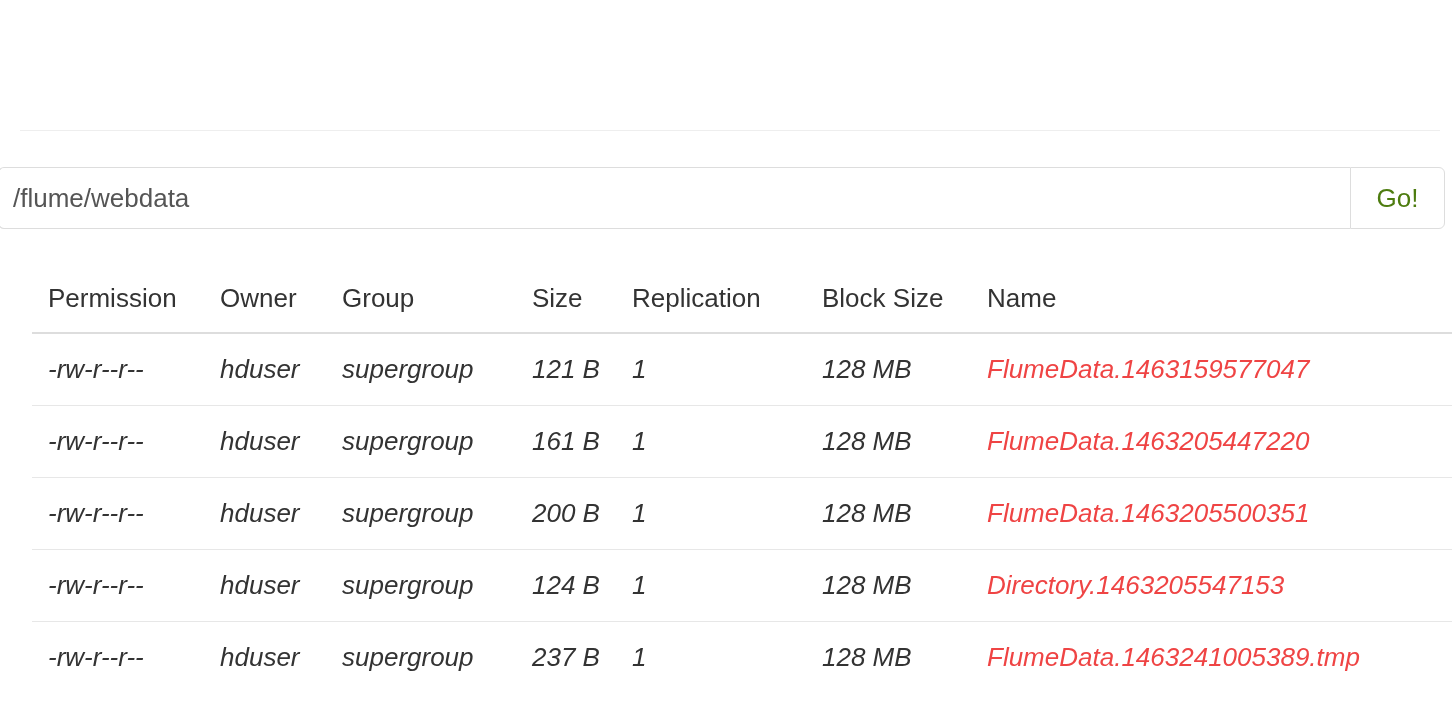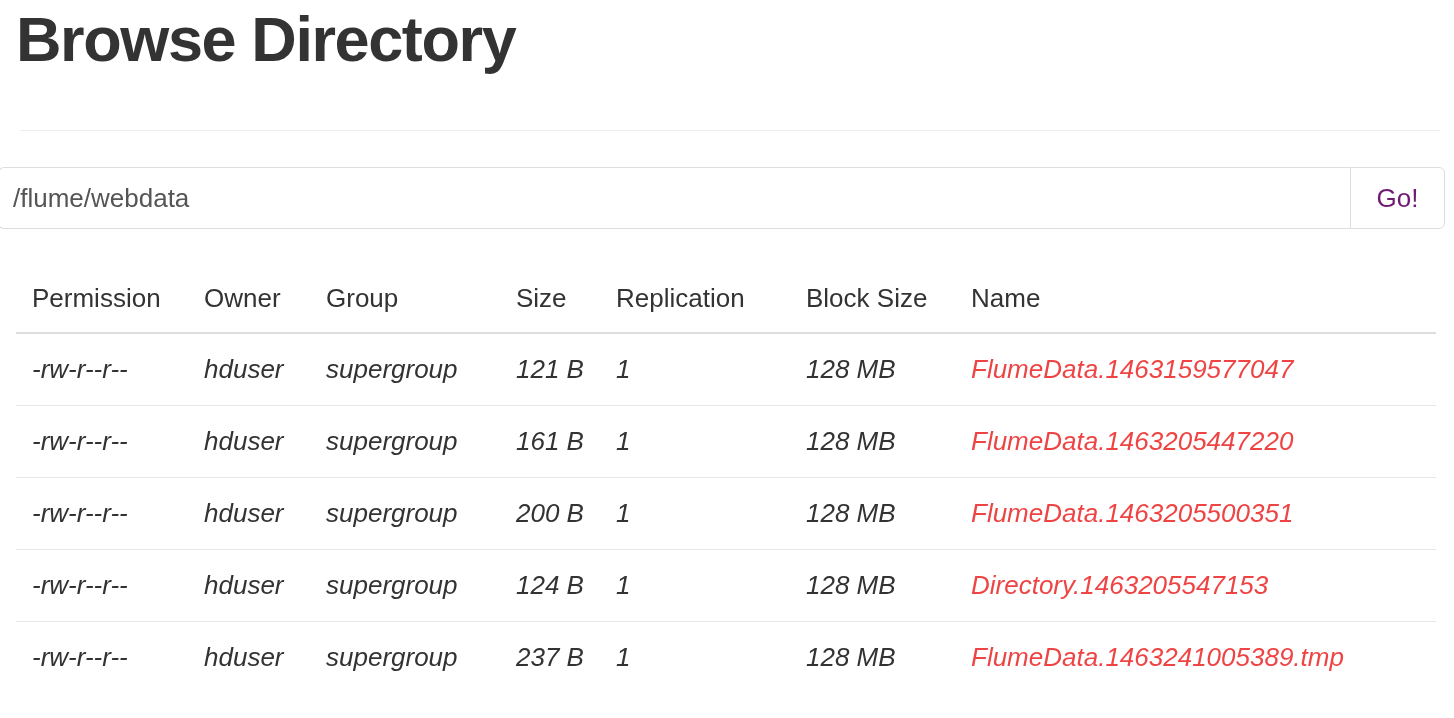--- a/index.html
+++ b/index.html
@@ -73,33 +73,33 @@
     outline: none;
   }
   .path-input::placeholder { color: #999999; }
   .go-button {
     flex: 0 0 auto;
     width: 95px;
     height: 62px;
     box-sizing: border-box;
     font-family: "Liberation Sans", "DejaVu Sans", sans-serif;
     font-size: 26px;
-    color: #701a75;
+    color: #4d7c0f;
     background: #ffffff;
     border: 1px solid #dddddd;
     border-radius: 0 6px 6px 0;
     cursor: pointer;
     padding: 0;
     line-height: 60px;
   }
 
   
   .listing {
     position: absolute;
-    left: 16px;
+    left: 32px;
     top: 275px;
     width: 1420px;
     border-collapse: collapse;
     table-layout: fixed;
     font-size: 26px;
   }
   .listing th {
     text-align: left;
     font-weight: normal;
     color: #333333;
@@ -134,21 +134,20 @@
     color: #ef4444;
     text-decoration: none;
     cursor: pointer;
   }
 </style>
 </head>
 <body>
 
 <div class="page">
 
-  <h1 class="page-title">Browse Directory</h1>
 
   <hr class="title-rule">
 
   <div class="input-group">
     <input class="path-input" type="text" value="/flume/webdata" style="">
     <button class="go-button">Go!</button>
   </div>
 
   <table class="listing">
     <thead>

